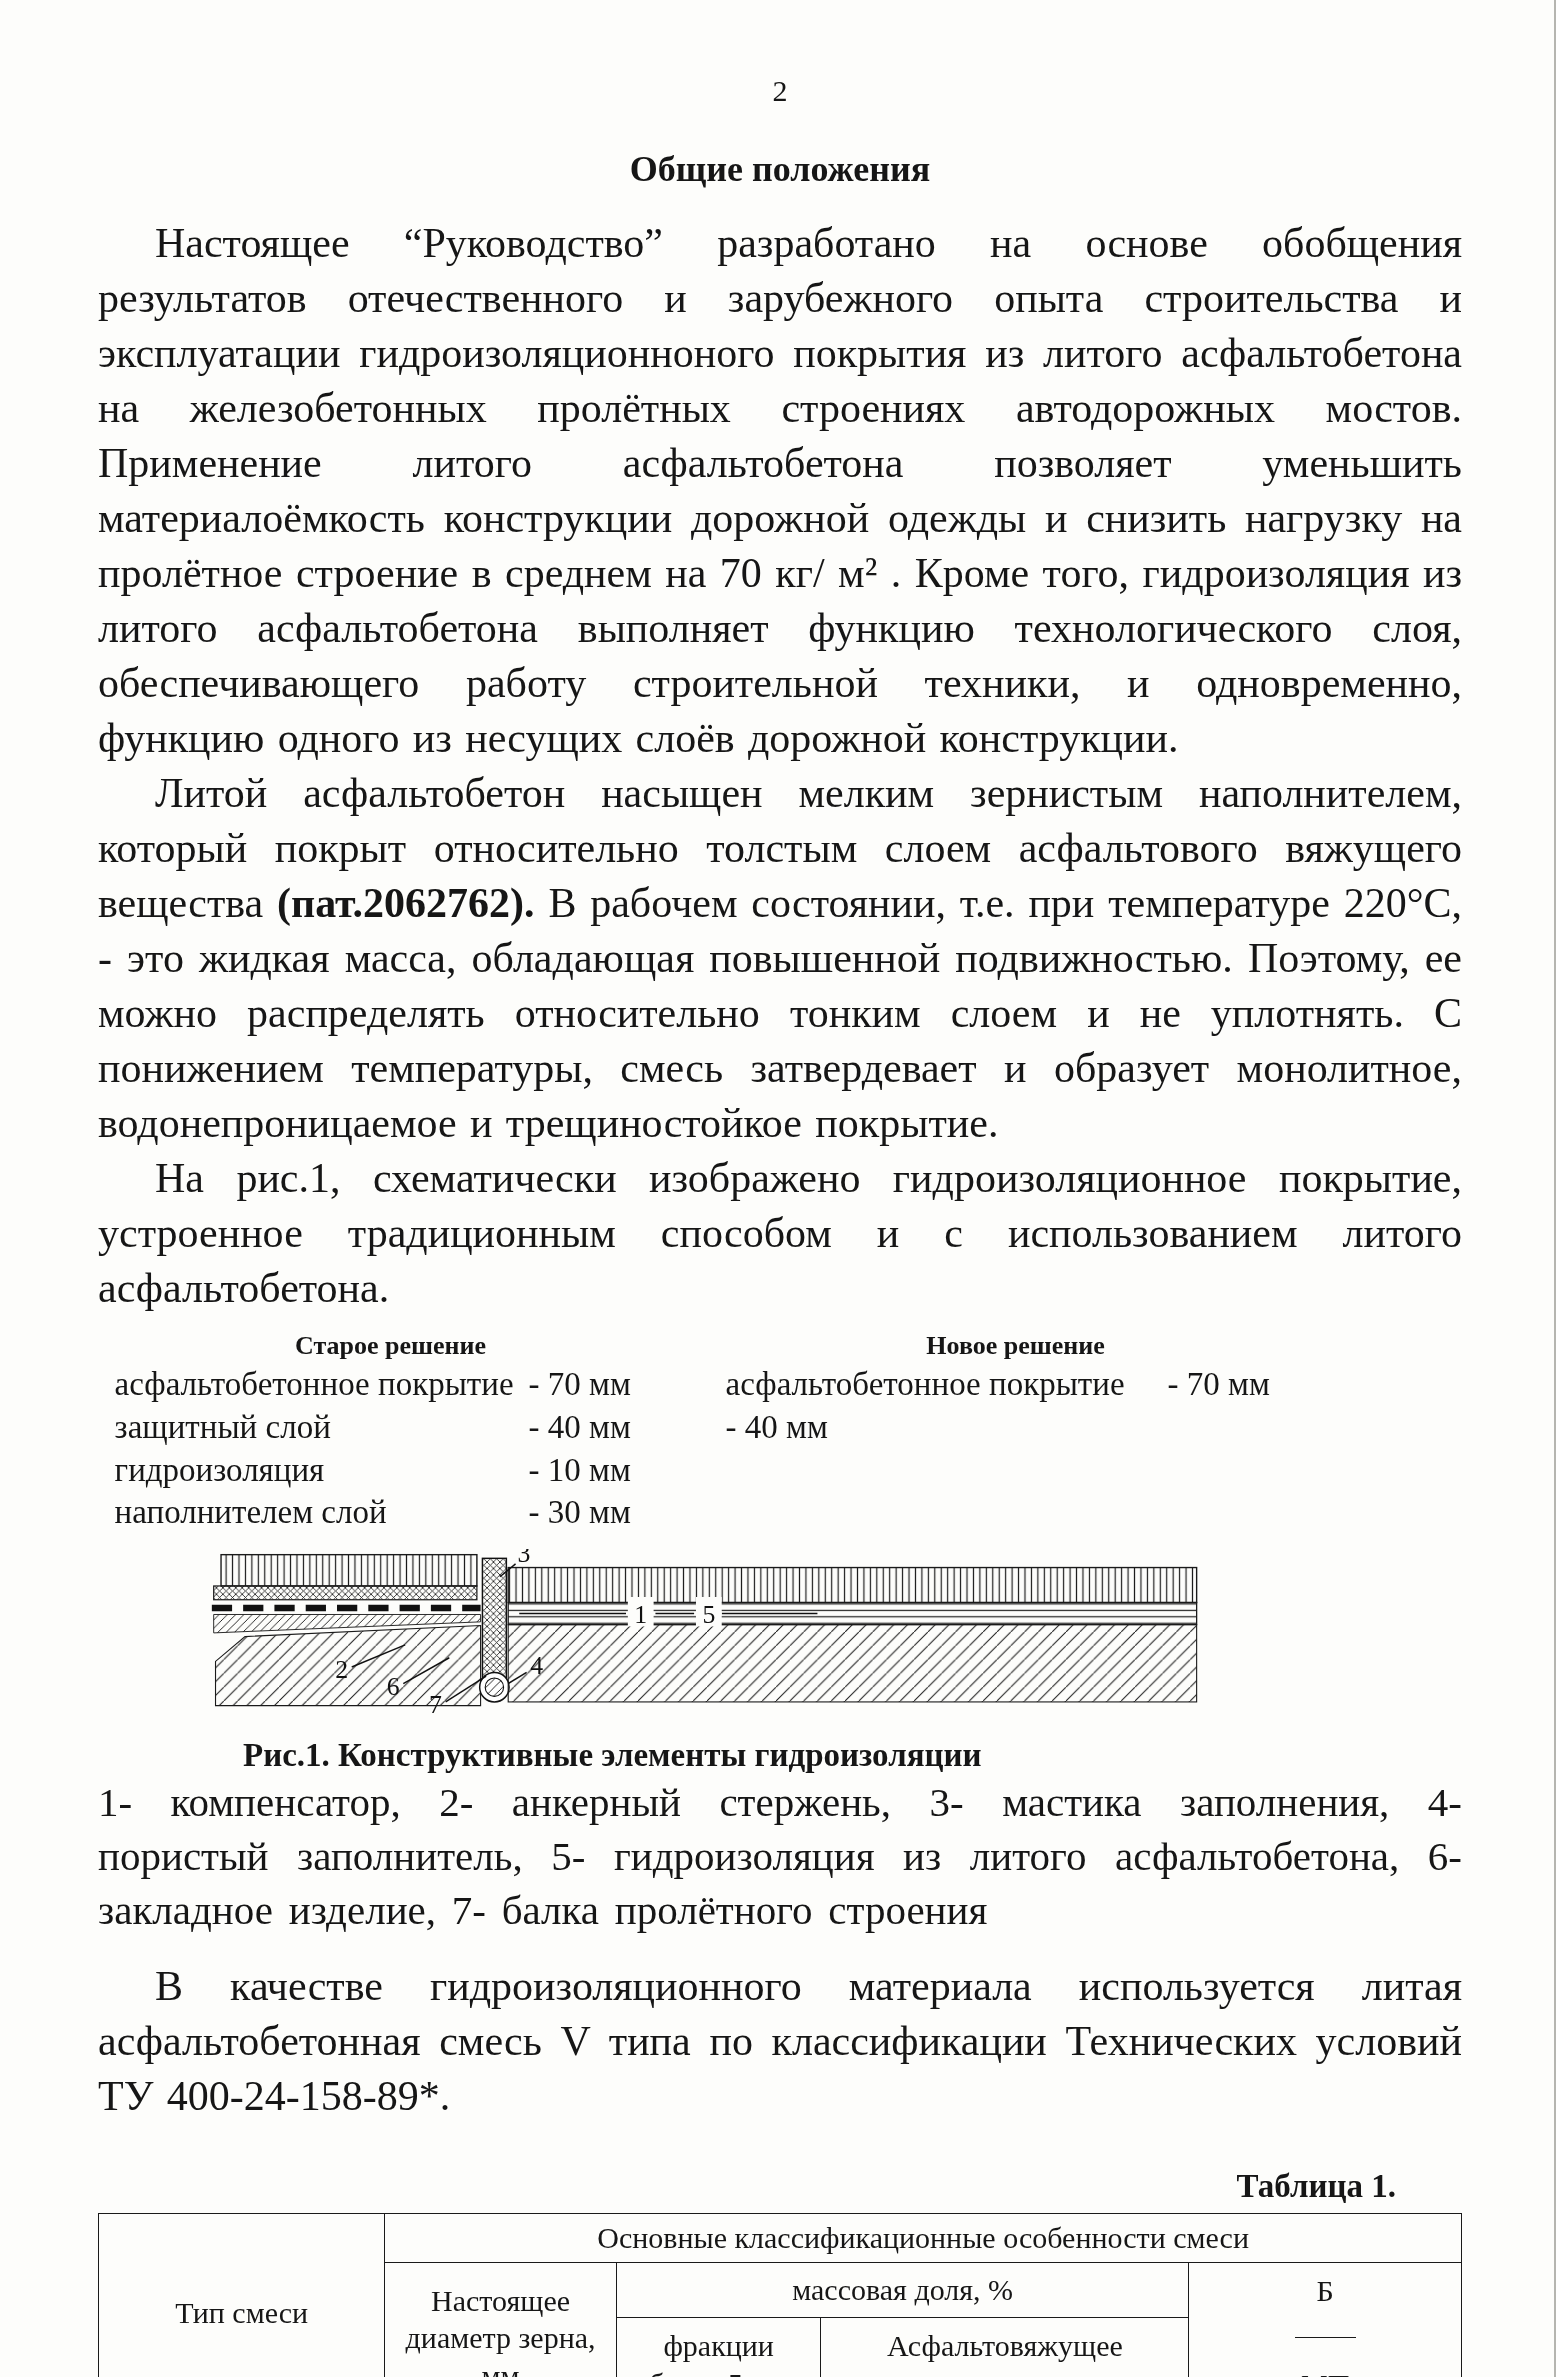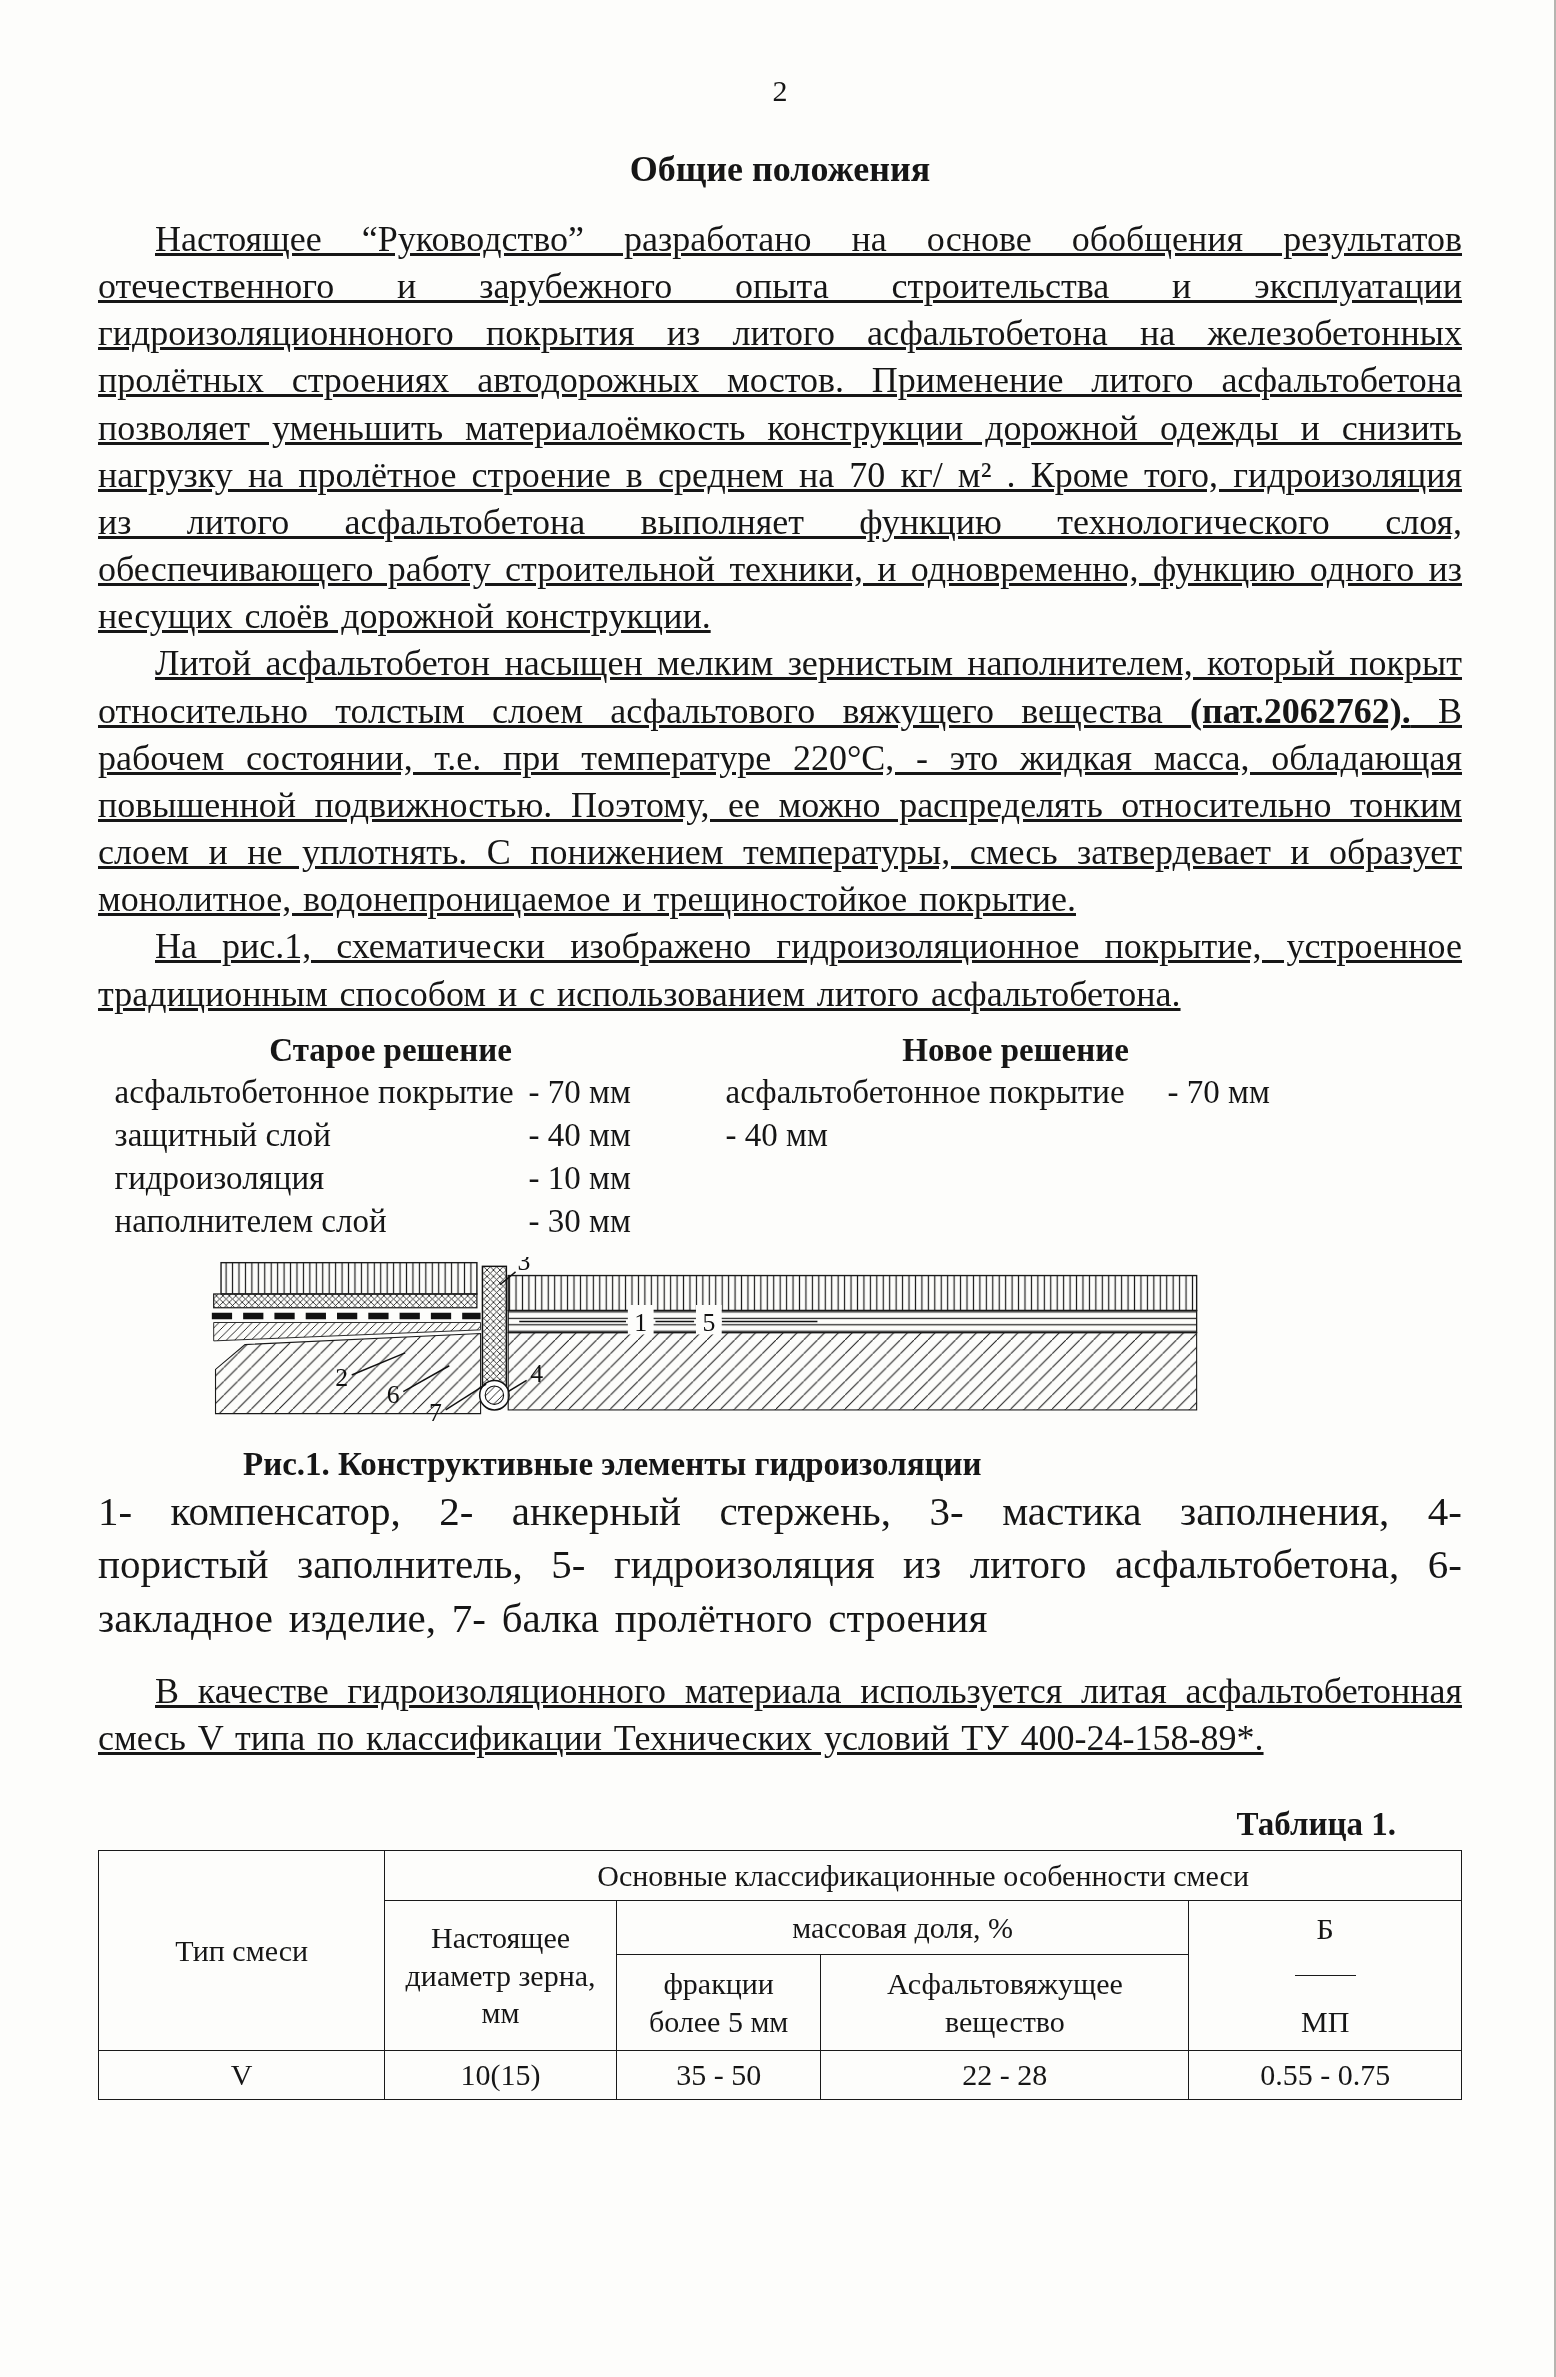--- a/index.html
+++ b/index.html
@@ -11,29 +11,28 @@
     font-family:"Liberation Serif", serif;
     position:relative;
     overflow:hidden;
   }
   .page-edge { position:absolute; right:0; top:0; width:1.8px; height:100%; background:#b5b5b0; }
   .content { padding:74px 94px 0 98px; }
   .pagenum { text-align:center; font-size:30px; }
   .doc-title { text-align:center; font-size:36px; font-weight:700; margin-top:40px; }
   .body-block { margin-top:26px; }
   .para {
-    font-size:36px; line-height:1.31;
+    font-size:42px; line-height:1.31;
     text-align:justify; text-indent:57px;
     word-spacing:2.8px;
-    text-decoration:underline;
   }
   .solutions { display:flex; gap:59px; margin:14.7px 0 7.4px 16.6px; }
   .sol-col { width:552px; }
   .sol-col.new { width:580px; }
-  .sol-title { font-weight:700; font-size:33px; text-align:center; margin-bottom:1.8px; }
+  .sol-title { font-weight:700; font-size:26px; text-align:center; margin-bottom:1.8px; }
   .sol-item { display:flex; font-size:33px; line-height:1.3; }
   .sol-label { flex:1 1 auto; }
   .sol-value { width:138px; flex:0 0 auto; }
   .figure-wrap { margin:14.7px 0 0 112px; }
   .fig-caption { font-weight:700; font-size:33px; margin:7.4px 0 1.8px 145px; }
   .fig-legend { font-size:41px; line-height:1.31; text-align:justify; word-spacing:5.5px; }
   .after-figure { margin-top:22px; }
   .table-label { font-weight:700; font-size:33px; text-align:right; padding-right:66px; margin-top:44px; }
   table.data { width:100%; border-collapse:collapse; margin-top:7.4px; font-size:30px; }
   table.data td {

